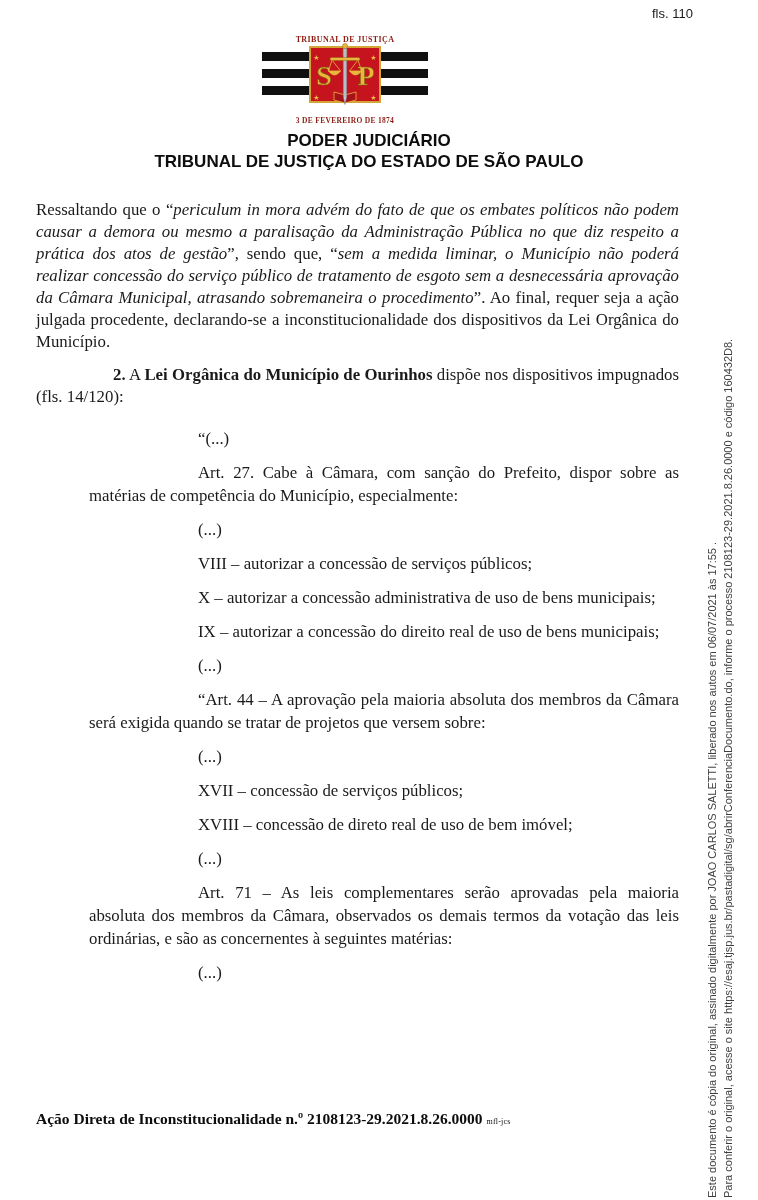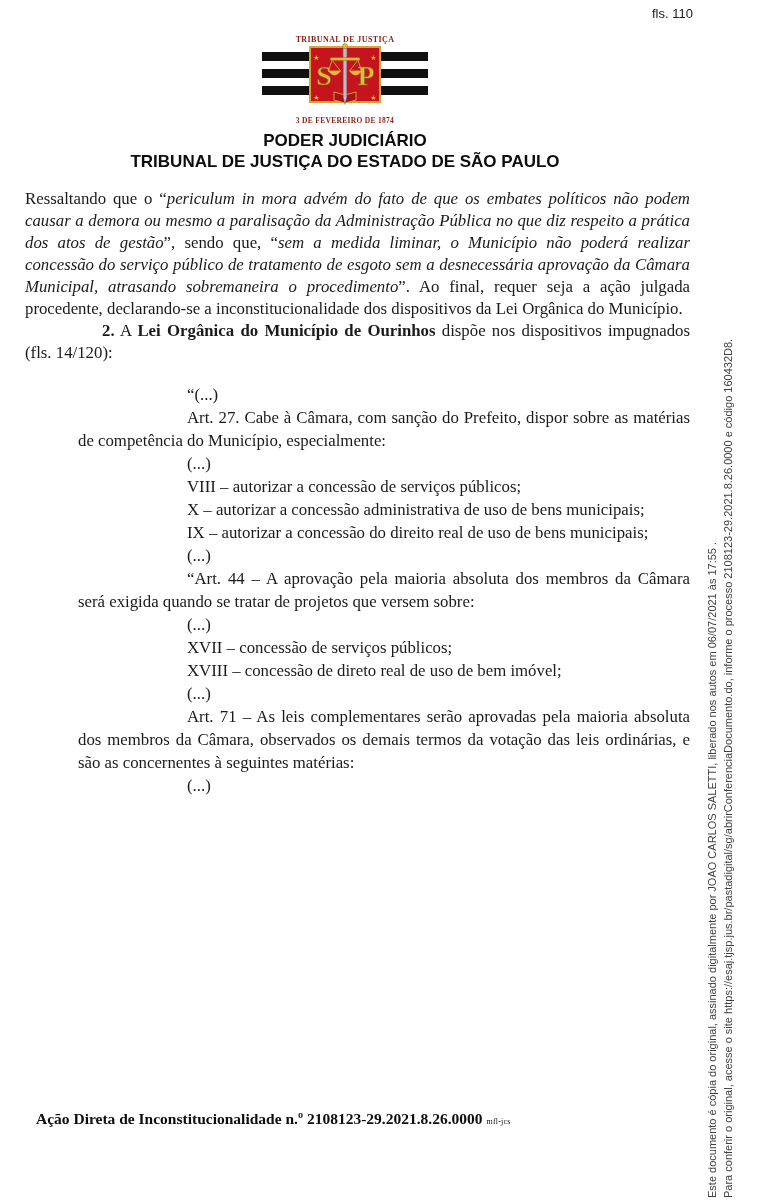--- a/index.html
+++ b/index.html
@@ -7,27 +7,27 @@
     width:758px;height:1200px;position:relative;background:#ffffff;overflow:hidden;
     font-family:"Liberation Serif",serif;color:#1a1a1a;
   }
   .folio{
     position:absolute;top:6px;left:652px;width:90px;
     font-family:"Liberation Sans",sans-serif;font-size:13px;color:#1a1a1a;
   }
   .emblem{position:absolute;left:262px;top:33px;width:166px;height:92px;}
   .header{
     position:absolute;top:130px;left:0;width:690px;text-align:center;
-    font-family:"Liberation Sans",sans-serif;font-weight:bold;font-size:17px;line-height:21px;color:#0d0d0d;
+    font-family:"Liberation Sans",sans-serif;font-weight:bold;font-size:17px;line-height:21px;color:#0d0d0d;padding-left:24px;
   }
   .content{
     position:absolute;top:188px;left:25px;width:665px;
     font-size:16.8px;line-height:22px;text-align:justify;
   }
-  .content p{margin:0;}
+  .content p{margin:11px;}
   .p2{margin-top:18px;text-indent:77px;}
   .quote{margin-top:19px;margin-left:53px;width:612px;line-height:23px;}
   .q{margin:0 0 14px 0;text-indent:109px;}
   .it{font-style:italic;}
   .b{font-weight:bold;}
   .footer{
     position:absolute;top:1110px;left:36px;width:665px;
     font-size:15.5px;font-weight:bold;color:#0d0d0d;font-family:Liberation Serif, serif;
   }
   .footer .initials{font-size:8px;font-weight:normal;letter-spacing:0.2px;}

